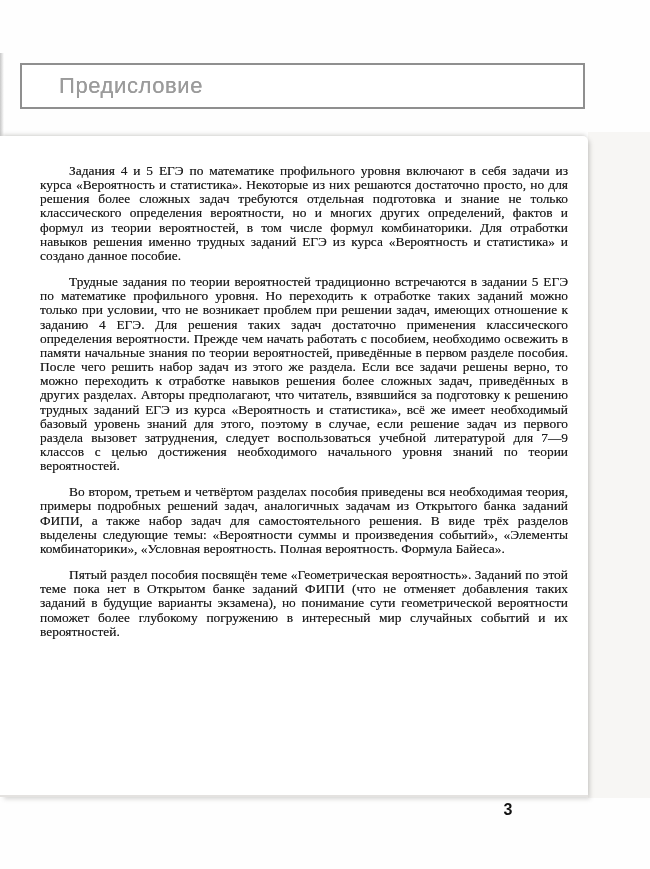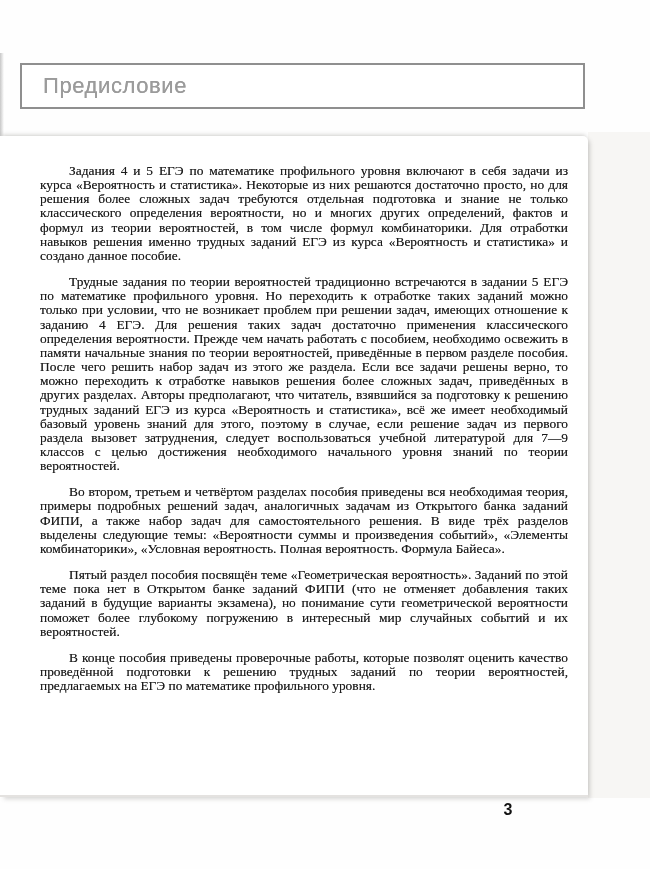--- a/index.html
+++ b/index.html
@@ -13,21 +13,21 @@
   
   .left-sliver {
     position:absolute; left:0; top:53px; width:4px; height:84px;
     background:linear-gradient(to right, #c7c7c7, rgba(235,235,235,0));
   }
 
   
   .header-box {
     position:absolute; left:20px; top:63px; width:565px; height:46px;
     box-sizing:border-box; border:2px solid var(--header-border, #8f8f8f);
-    background:#ffffff; display:flex; align-items:center; padding-left:21px;
+    background:#ffffff; display:flex; align-items:center; padding-left:37px;
   }
   .header-title {
     font-family:"Liberation Sans", sans-serif;
     font-size:22px; letter-spacing:0.6px;
     color:var(--header-text, #9b9b9b);
     text-shadow:0 0 0.5px currentColor;
   }
 
   
   .right-gutter {
@@ -73,19 +73,18 @@
   </div>
 
   <div class="right-gutter"></div>
 
   <div class="scan-page">
     <div class="text-block" id="paragraphs">
         <p>Задания 4 и 5 ЕГЭ по математике профильного уровня включают в себя задачи из курса «Вероятность и статистика». Некоторые из них решаются достаточно просто, но для решения более сложных задач требуются отдельная подготовка и знание не только классического определения вероятности, но и многих других определений, фактов и формул из теории вероятностей, в том числе формул комбинаторики. Для отработки навыков решения именно трудных заданий ЕГЭ из курса «Вероятность и статистика» и создано данное пособие.</p>
         <p>Трудные задания по теории вероятностей традиционно встречаются в задании 5 ЕГЭ по математике профильного уровня. Но переходить к отработке таких заданий можно только при условии, что не возникает проблем при решении задач, имеющих отношение к заданию 4 ЕГЭ. Для решения таких задач достаточно применения классического определения вероятности. Прежде чем начать работать с пособием, необходимо освежить в памяти начальные знания по теории вероятностей, приведённые в первом разделе пособия. После чего решить набор задач из этого же раздела. Если все задачи решены верно, то можно переходить к отработке навыков решения более сложных задач, приведённых в других разделах. Авторы предполагают, что читатель, взявшийся за подготовку к решению трудных заданий ЕГЭ из курса «Вероятность и статистика», всё же имеет необходимый базовый уровень знаний для этого, поэтому в случае, если решение задач из первого раздела вызовет затруднения, следует воспользоваться учебной литературой для 7—9 классов с целью достижения необходимого начального уровня знаний по теории вероятностей.</p>
         <p>Во втором, третьем и четвёртом разделах пособия приведены вся необходимая теория, примеры подробных решений задач, аналогичных задачам из Открытого банка заданий ФИПИ, а также набор задач для самостоятельного решения. В виде трёх разделов выделены следующие темы: «Вероятности суммы и произведения событий», «Элементы комбинаторики», «Условная вероятность. Полная вероятность. Формула Байеса».</p>
         <p>Пятый раздел пособия посвящён теме «Геометрическая вероятность». Заданий по этой теме пока нет в Открытом банке заданий ФИПИ (что не отменяет добавления таких заданий в будущие варианты экзамена), но понимание сути геометрической вероятности поможет более глубокому погружению в интересный мир случайных событий и их вероятностей.</p>
-        <p>В конце пособия приведены проверочные работы, которые позволят оценить качество проведённой подготовки к решению трудных заданий по теории вероятностей, предлагаемых на ЕГЭ по математике профильного уровня.</p>
       </div>
   </div>
 
   <div class="page-number">3</div>
 
 </div>
 
 </body></html>

